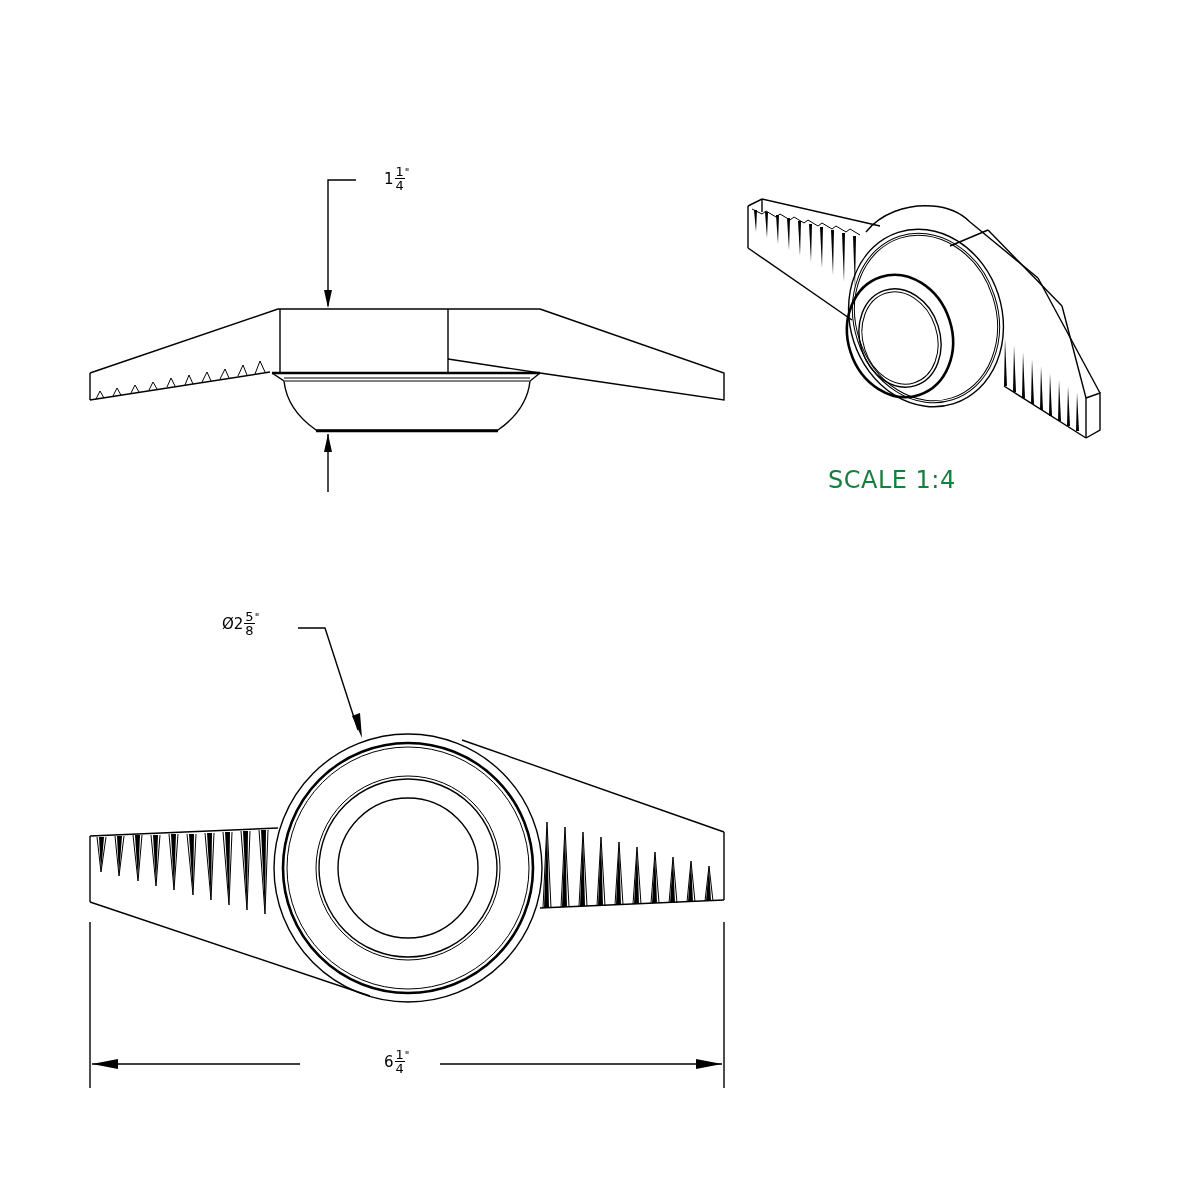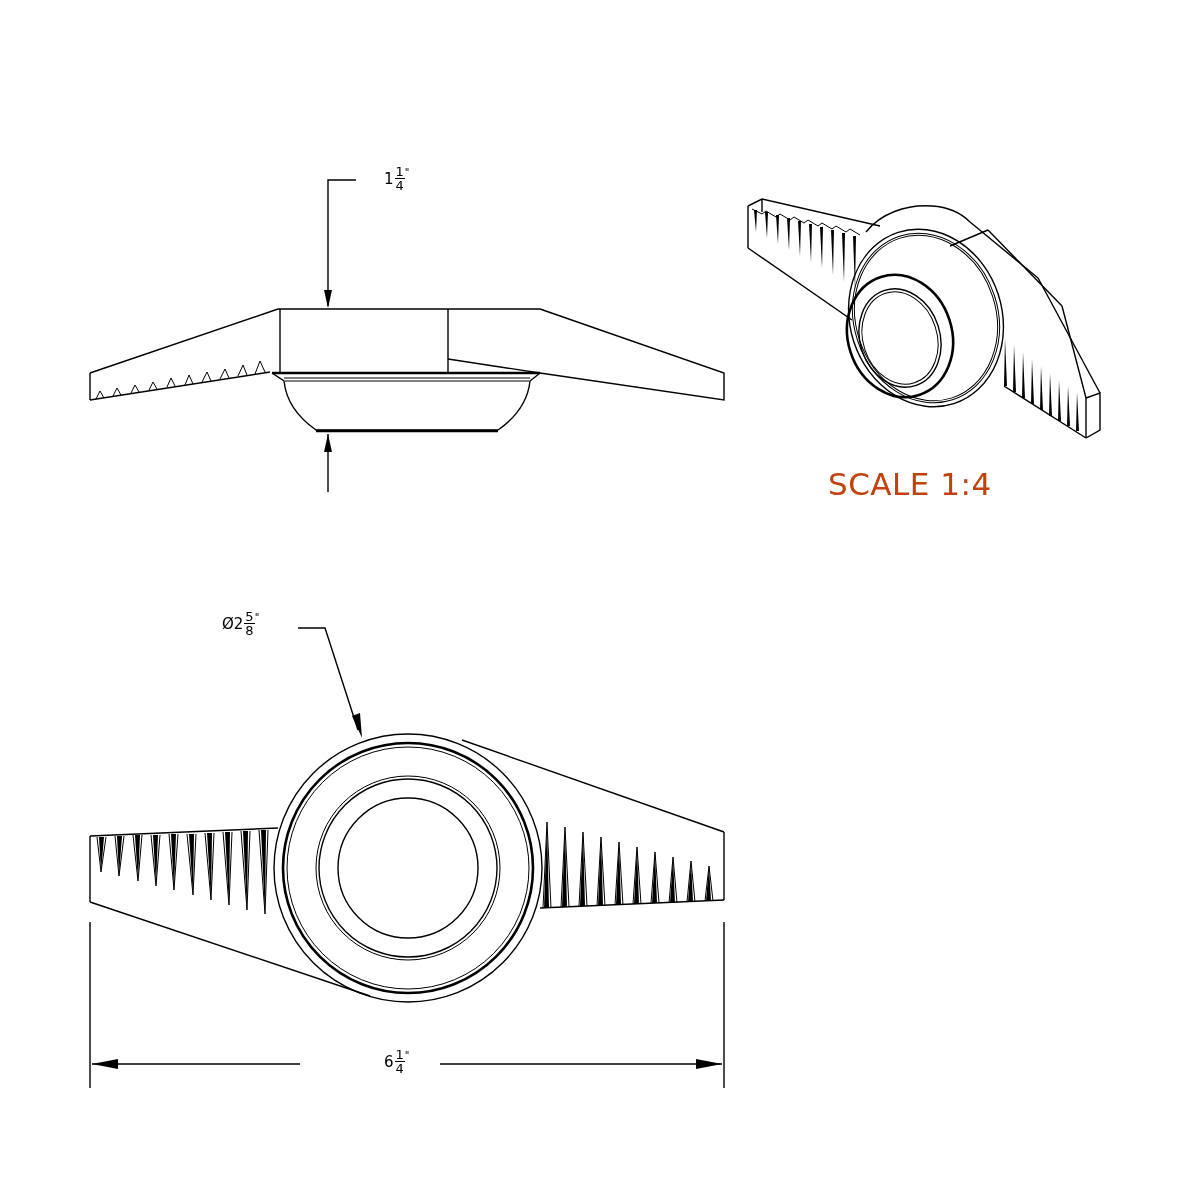--- a/index.html
+++ b/index.html
@@ -2,21 +2,21 @@
 <html><head>
   <meta charset="utf-8">
   <style>
     html, body { margin: 0; padding: 0; background: #ffffff; }
     body { width: 1200px; height: 1200px; position: relative; overflow: hidden; font-family: "DejaVu Sans", sans-serif; }
     #drawing { position: absolute; left: 0; top: 0; width: 1200px; height: 1200px; }
     .ln { stroke: #000; fill: none; stroke-width: 1.4; }
     .lnb { stroke: #000; fill: none; stroke-width: 2.6; }
     .lnt { stroke: #000; fill: none; stroke-width: 1; }
     .fill { fill: #000; stroke: none; }
-    .scale-label { position: absolute; left: 828px; top: 466px; font-family: "DejaVu Sans", sans-serif; font-size: 31px; color: #c2410c; letter-spacing: 0.5px; }
+    .scale-label { position: absolute; left: 828px; top: 466px; font-family: "DejaVu Sans", sans-serif; font-size: 24px; color: #15803d; letter-spacing: 0.5px; }
     .dim-label { position: absolute; font-family: "DejaVu Sans", sans-serif; color: #000; display: flex; align-items: center; }
     .dim-label .whole { font-size: 15px; }
     .dim-label .frac { display: inline-flex; flex-direction: column; align-items: center; font-size: 13px; line-height: 13px; margin-left: 1px; }
     .dim-label .frac .num { border-bottom: 1.5px solid #000; padding: 0 1px; }
     .dim-label .unit { font-size: 10px; align-self: flex-start; margin-top: 2px; }
   </style>
 </head>
 <body>
 
 <svg id="drawing" viewBox="0 0 1200 1200" xmlns="http://www.w3.org/2000/svg">

